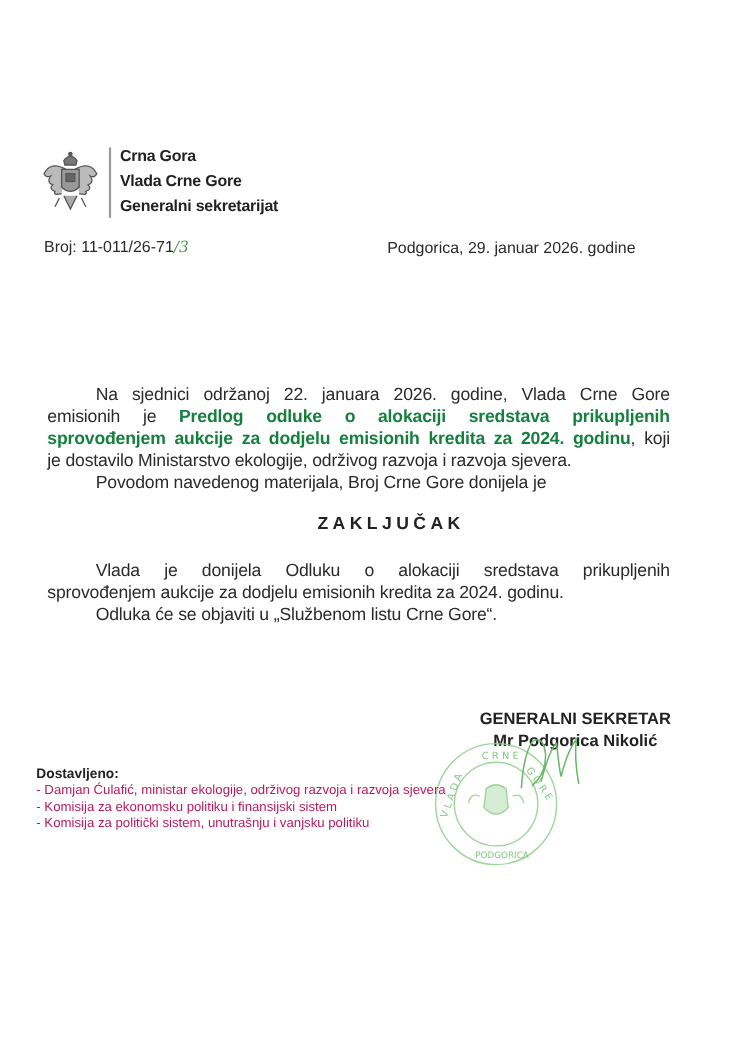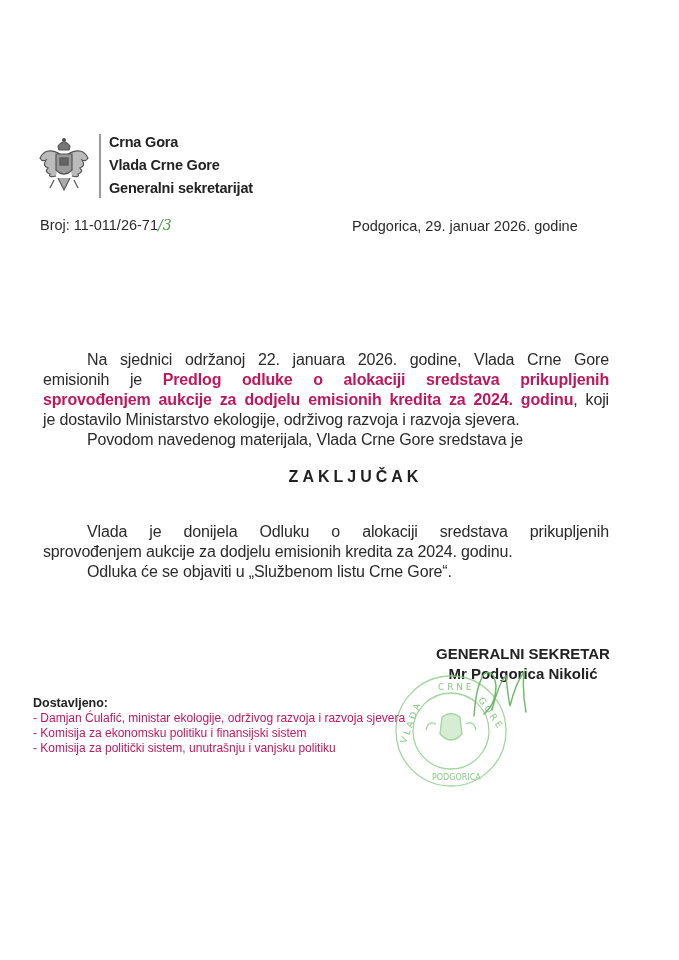--- a/index.html
+++ b/index.html
@@ -14,21 +14,21 @@
 
     .broj { left: 40px; top: 217px; font-size: 14.5px; color: #2a2a2a; }
     .broj .hand { color: #4c9a46; font-family: "DejaVu Serif", serif; font-style: italic; font-size: 14px; }
     .place-date { left: 352px; top: 218px; font-size: 14.5px; color: #2a2a2a; text-align: right; }
 
     
     .para { left: 43px; width: 566px; font-size: 16px; line-height: 20px; color: #2a2a2a; letter-spacing: -0.15px; }
     .line { display: block; white-space: nowrap; height: 20px; }
     .justify { text-align: justify; text-align-last: justify; white-space: normal; }
     .indent { padding-left: 44px; }
-    b { font-weight: bold; color: #be185d; margin-top: 11px; }
+    b { font-weight: bold; color: #15803d; margin-top: 11px; }
 
     .title { left: 0; width: 679px; top: 468px; text-align: center; font-size: 16px; font-weight: bold; letter-spacing: 4px; color: #222; padding-left: 32px; }
 
     .sig { left: 405px; width: 236px; text-align: center; font-size: 15px; font-weight: bold; line-height: 19px; color: #222; margin-top: 41px; }
 
     
     .dost-title { left: 33px; top: 696px; font-size: 12.5px; font-weight: bold; color: #222; }
     .dost-item { left: 33px; font-size: 12px; color: #be185d; white-space: nowrap; }
 
     
@@ -66,26 +66,26 @@
   <span>Broj:</span>
   <span>11-011/26-71</span><span class="hand">/3</span>
 </div>
 <div class="abs place-date">Podgorica, 29. januar 2026. godine</div>
 
 <div class="abs para" style="top:350px">
   <span class="line justify indent">Na sjednici održanoj 22. januara 2026. godine, Vlada Crne Gore</span>
   <span class="line justify"><span>emisionih je</span> <b>Predlog odluke o alokaciji sredstava prikupljenih</b></span>
   <span class="line justify"><b>sprovođenjem aukcije za dodjelu emisionih kredita za 2024. godinu</b><span>, koji</span></span>
   <span class="line">je dostavilo Ministarstvo ekologije, održivog razvoja i razvoja sjevera.</span>
-  <span class="line indent">Povodom navedenog materijala, Vlada Crne Gore sredstava je</span>
+  <span class="line indent">Povodom navedenog materijala, Broj Crne Gore donijela je</span>
 </div>
 
 <div class="abs title">ZAKLJUČAK</div>
 
-<div class="abs para" style="top:522px">
+<div class="abs para" style="top:510px">
   <span class="line justify indent">Vlada je donijela Odluku o alokaciji sredstava prikupljenih</span>
   <span class="line">sprovođenjem aukcije za dodjelu emisionih kredita za 2024. godinu.</span>
   <span class="line indent">Odluka će se objaviti u „Službenom listu Crne Gore“.</span>
 </div>
 
 <div class="abs sig" style="top:603px">GENERALNI SEKRETAR</div>
 <div class="abs sig" style="top:623px">Mr Podgorica Nikolić</div>
 
 <div class="abs stamp">
   <svg width="118" height="118" viewBox="0 0 118 118">

